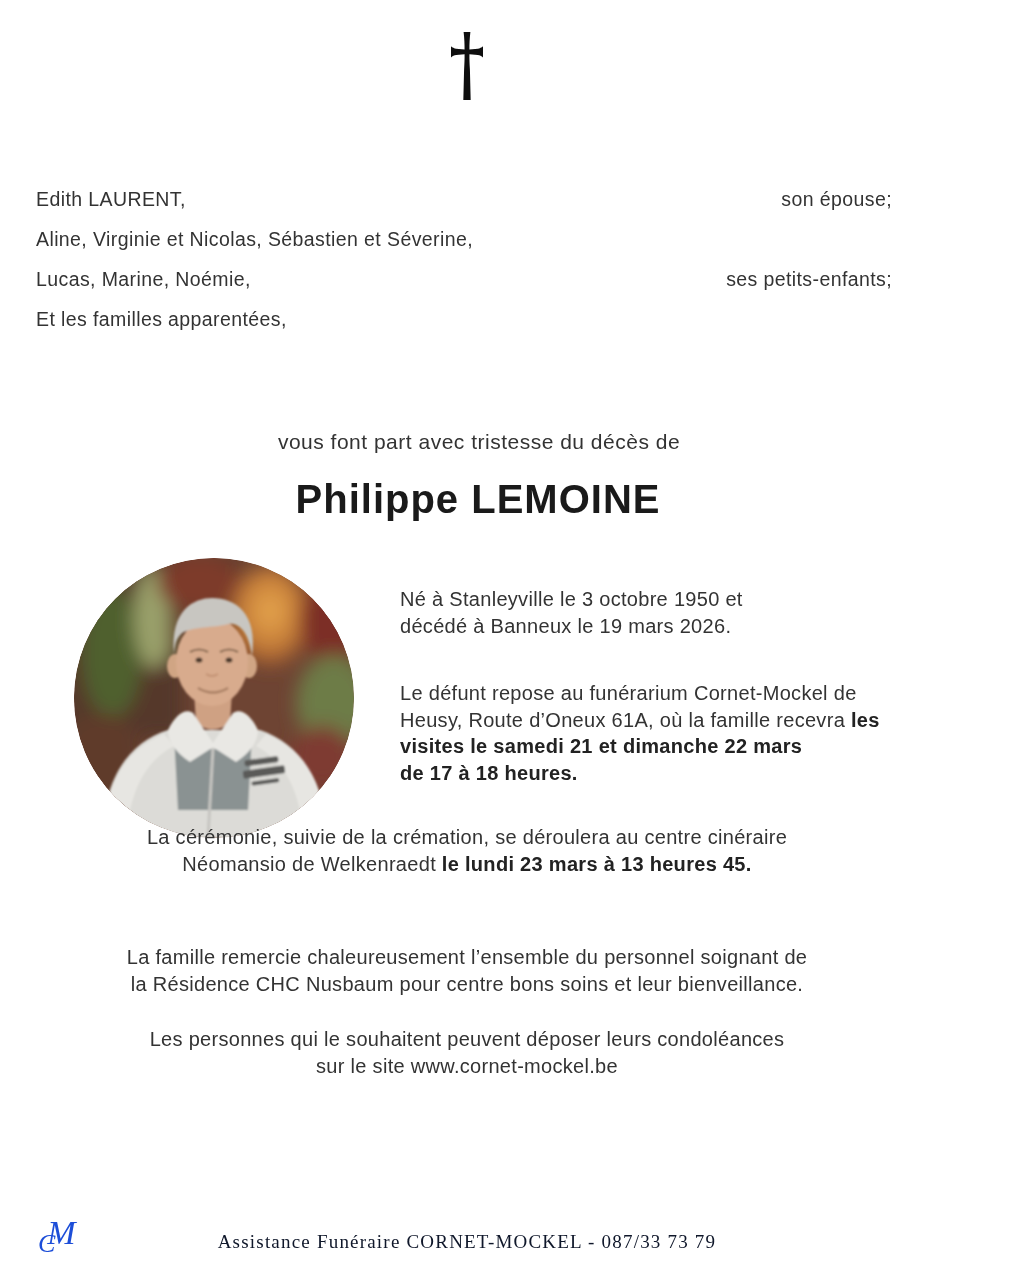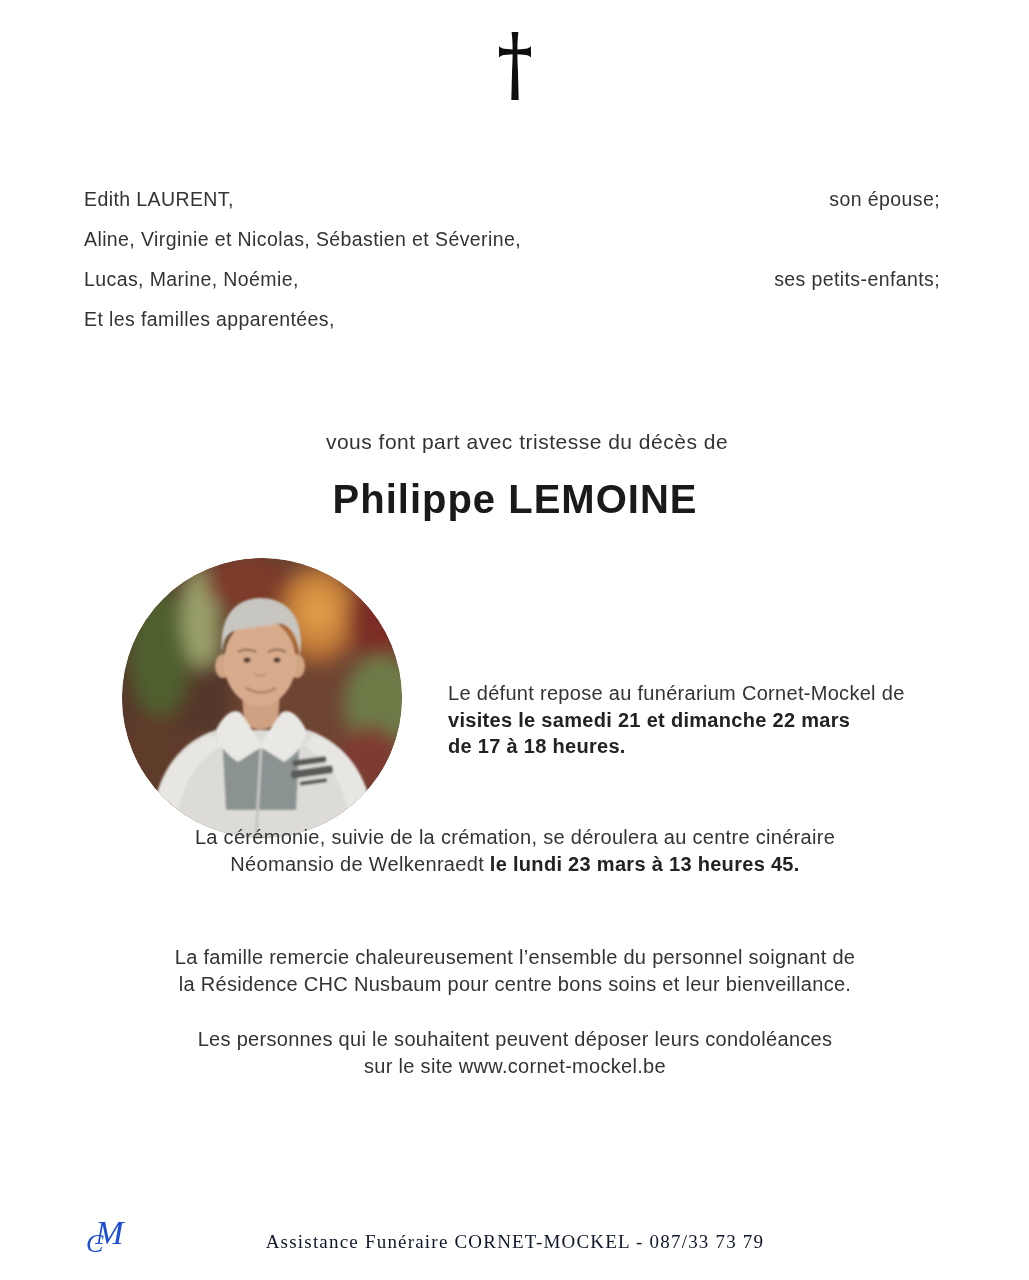--- a/index.html
+++ b/index.html
@@ -3,33 +3,32 @@
 <meta charset="utf-8">
 <style>
   html,body{margin:0;padding:0;background:#ffffff;}
   .page{
     position:relative;
     width:934px;height:1280px;
     background:#ffffff;
     font-family:"Liberation Sans", sans-serif;
     color:#333333;
     overflow:hidden;
-    margin-left:48px;
   }
   
   .cross-wrap{position:absolute;top:32px;left:0;width:100%;text-align:center;}
   
   .family{position:absolute;top:188px;left:36px;right:42px;font-size:19.5px;letter-spacing:0.4px;}
   .frow{display:flex;justify-content:space-between;height:40px;align-items:flex-start;}
   .fleft{text-align:left;}
   .fright{text-align:right;margin-left:auto;}
   
   .announcement{position:absolute;top:430px;left:0;width:100%;text-align:center;font-size:21px;letter-spacing:0.5px;padding-left:12px;}
   .name{position:absolute;top:477px;left:0;width:100%;text-align:center;
-        font-size:40px;font-weight:700;color:#1a1a1a;margin:0;letter-spacing:1px;}
+        font-size:40px;font-weight:700;color:#1a1a1a;margin:0;letter-spacing:1px;padding-left:11px;}
   
   .photo{position:absolute;left:74px;top:558px;width:280px;height:280px;border-radius:50%;overflow:hidden;}
   
   .bio{position:absolute;left:400px;width:590px;font-size:20px;line-height:26.5px;letter-spacing:0.3px;}
   .bio-birth{top:586px;}
   .bio-repose{top:680px;}
   .bold{font-weight:700;color:#222222;}
   
   .center-par{position:absolute;left:0;width:100%;text-align:center;font-size:20px;line-height:27px;letter-spacing:0.3px;}
   .ceremony{top:824px;}
@@ -133,23 +132,28 @@
           <g fill="#5a5a58" transform="rotate(-8 190 214)">
             <rect x="172" y="200" width="34" height="6" rx="2"></rect>
             <rect x="169" y="210" width="42" height="8" rx="2"></rect>
             <rect x="176" y="222" width="28" height="4" rx="2"></rect>
           </g>
         </g>
       </g>
     </svg>
   </div>
 
+  <div class="bio bio-birth">
+    <div class="line"><span>Né à Stanleyville le 3 octobre 1950 et</span></div>
+    <div class="line"><span>décédé à Banneux le 19 mars 2026.</span></div>
+  </div>
 
   <div class="bio bio-repose">
     <div class="line"><span>Le défunt repose au funérarium Cornet-Mockel de</span></div>
+    <div class="line"><span>Heusy, Route d’Oneux 61A, où la famille recevra </span><span class="bold">les</span></div>
     <div class="line"><span class="bold">visites le samedi 21 et dimanche 22 mars</span></div>
     <div class="line"><span class="bold">de 17 à 18 heures.</span></div>
   </div>
 
   <div class="center-par ceremony">
     <div class="line"><span>La cérémonie, suivie de la crémation, se déroulera au centre cinéraire</span></div>
     <div class="line"><span>Néomansio de Welkenraedt </span><span class="bold">le lundi 23 mars à 13 heures 45.</span></div>
   </div>
 
   <div class="center-par thanks">

